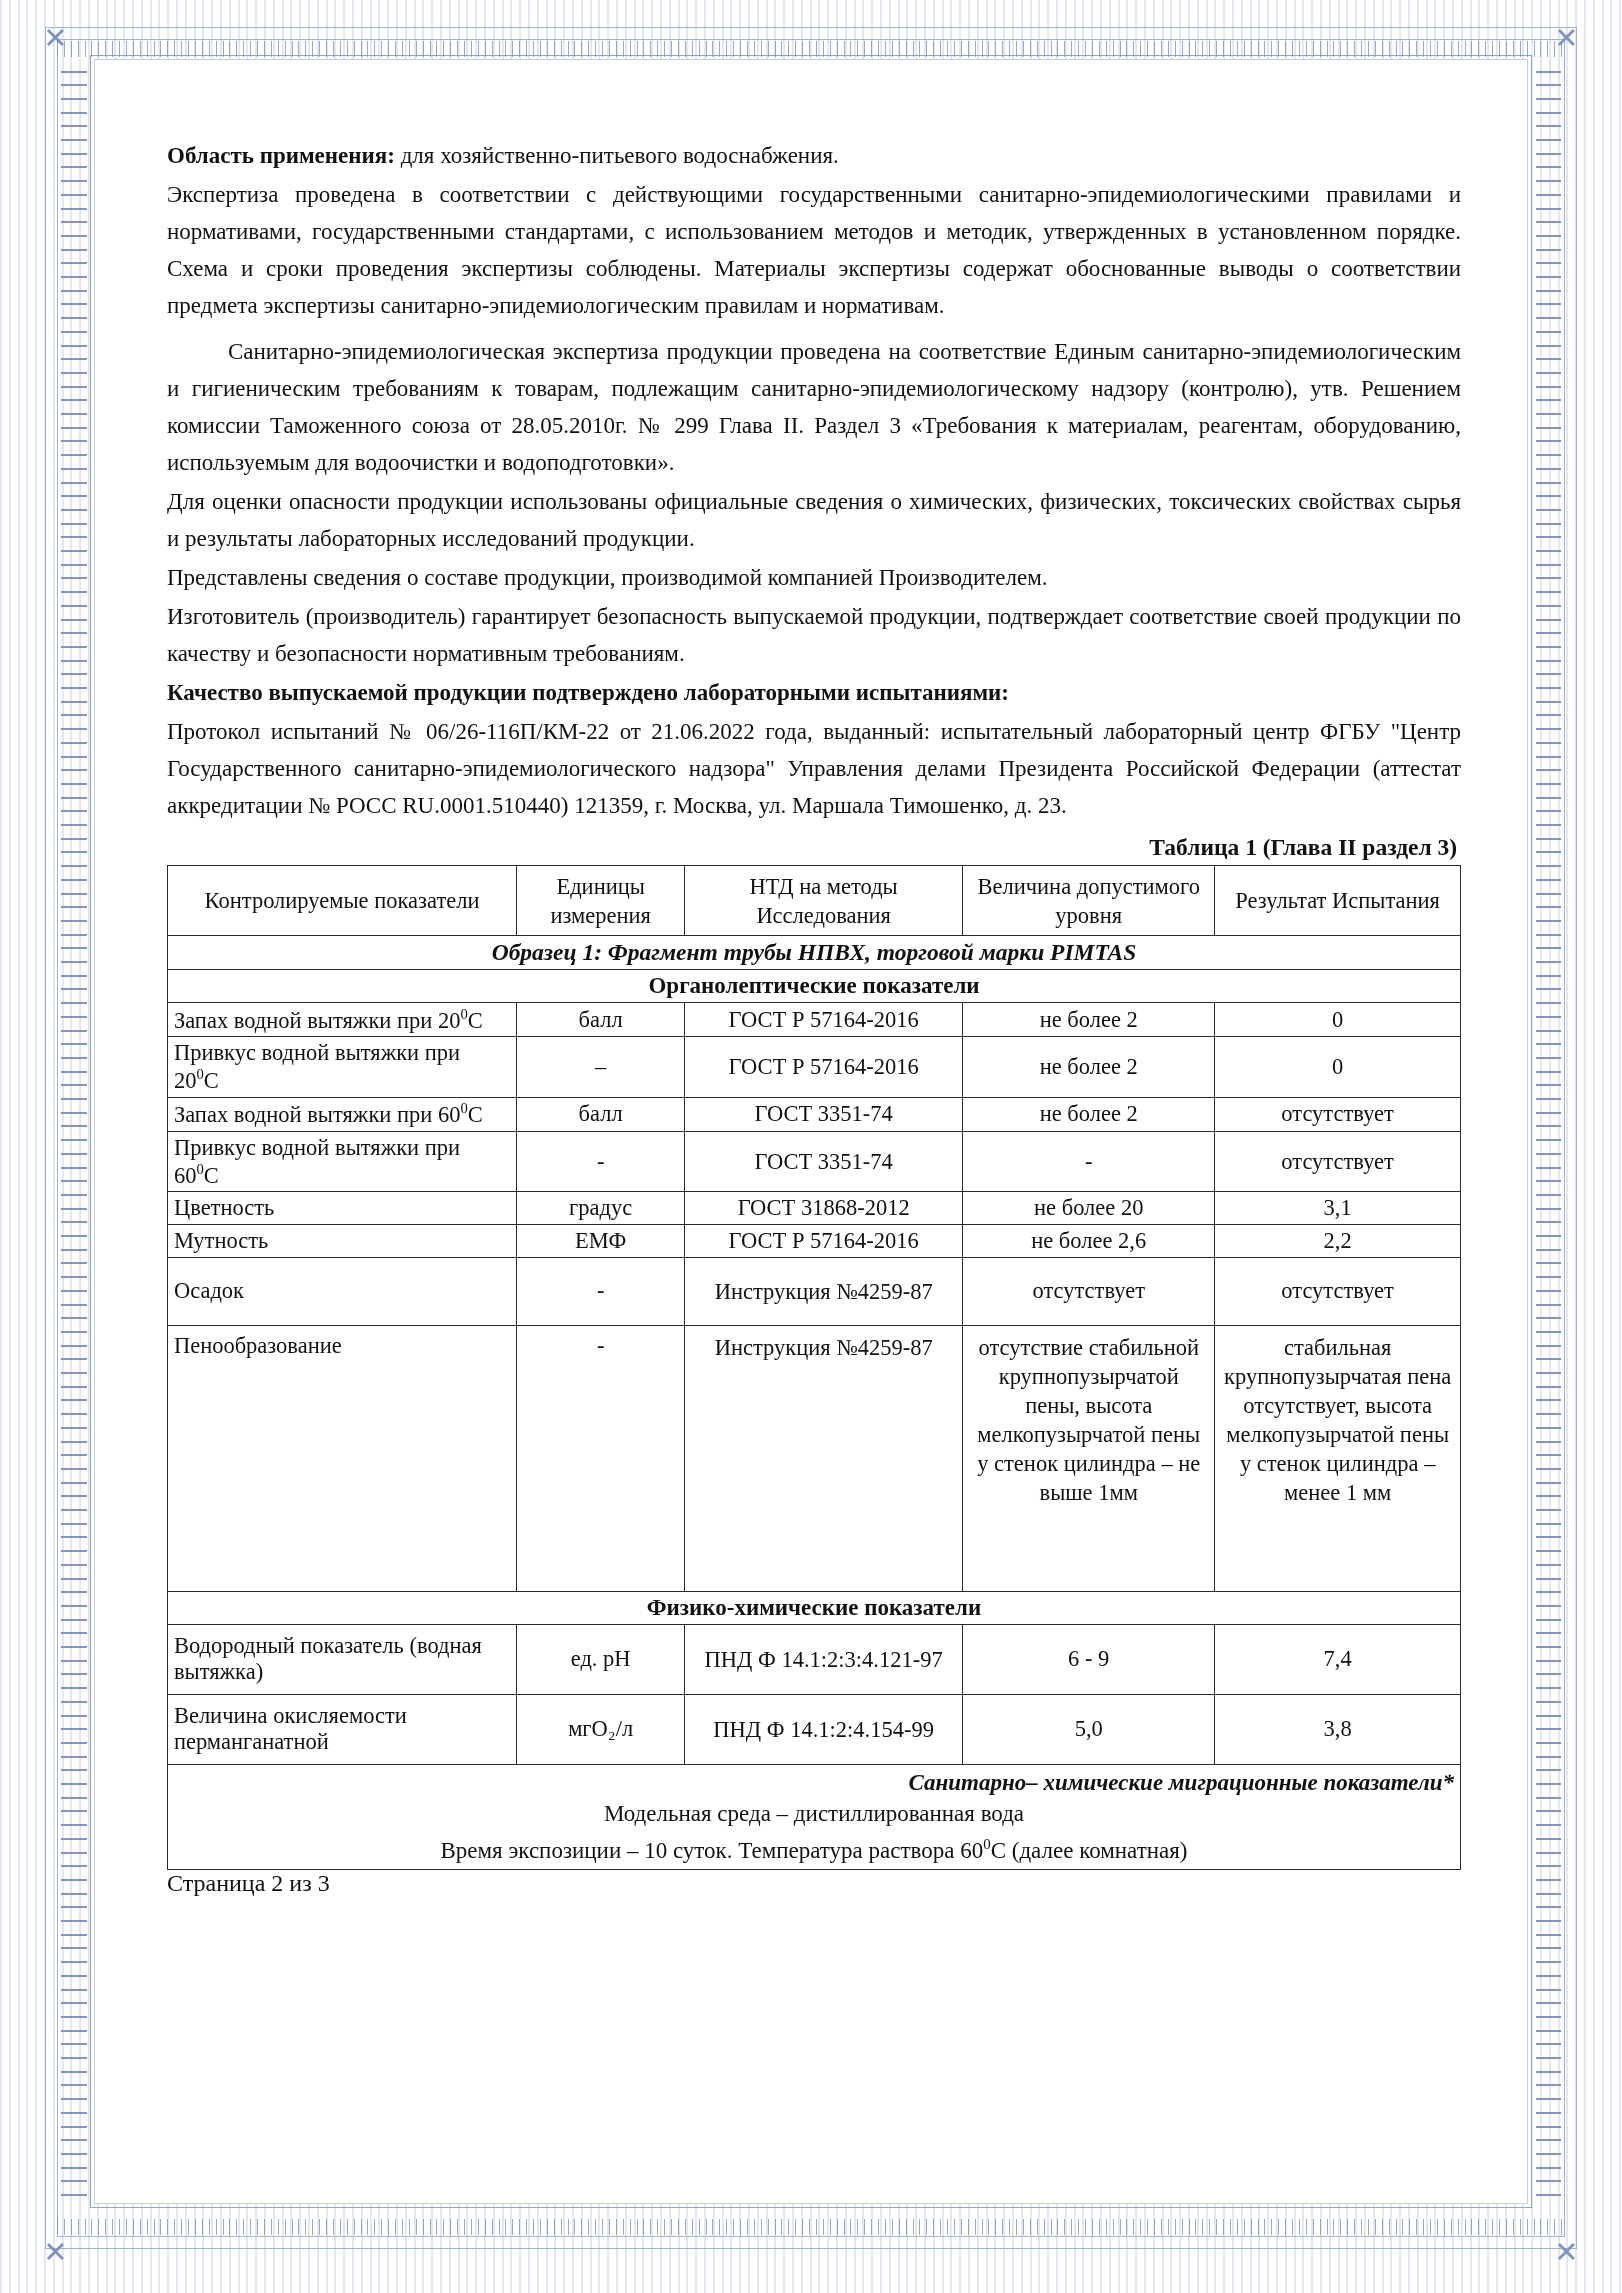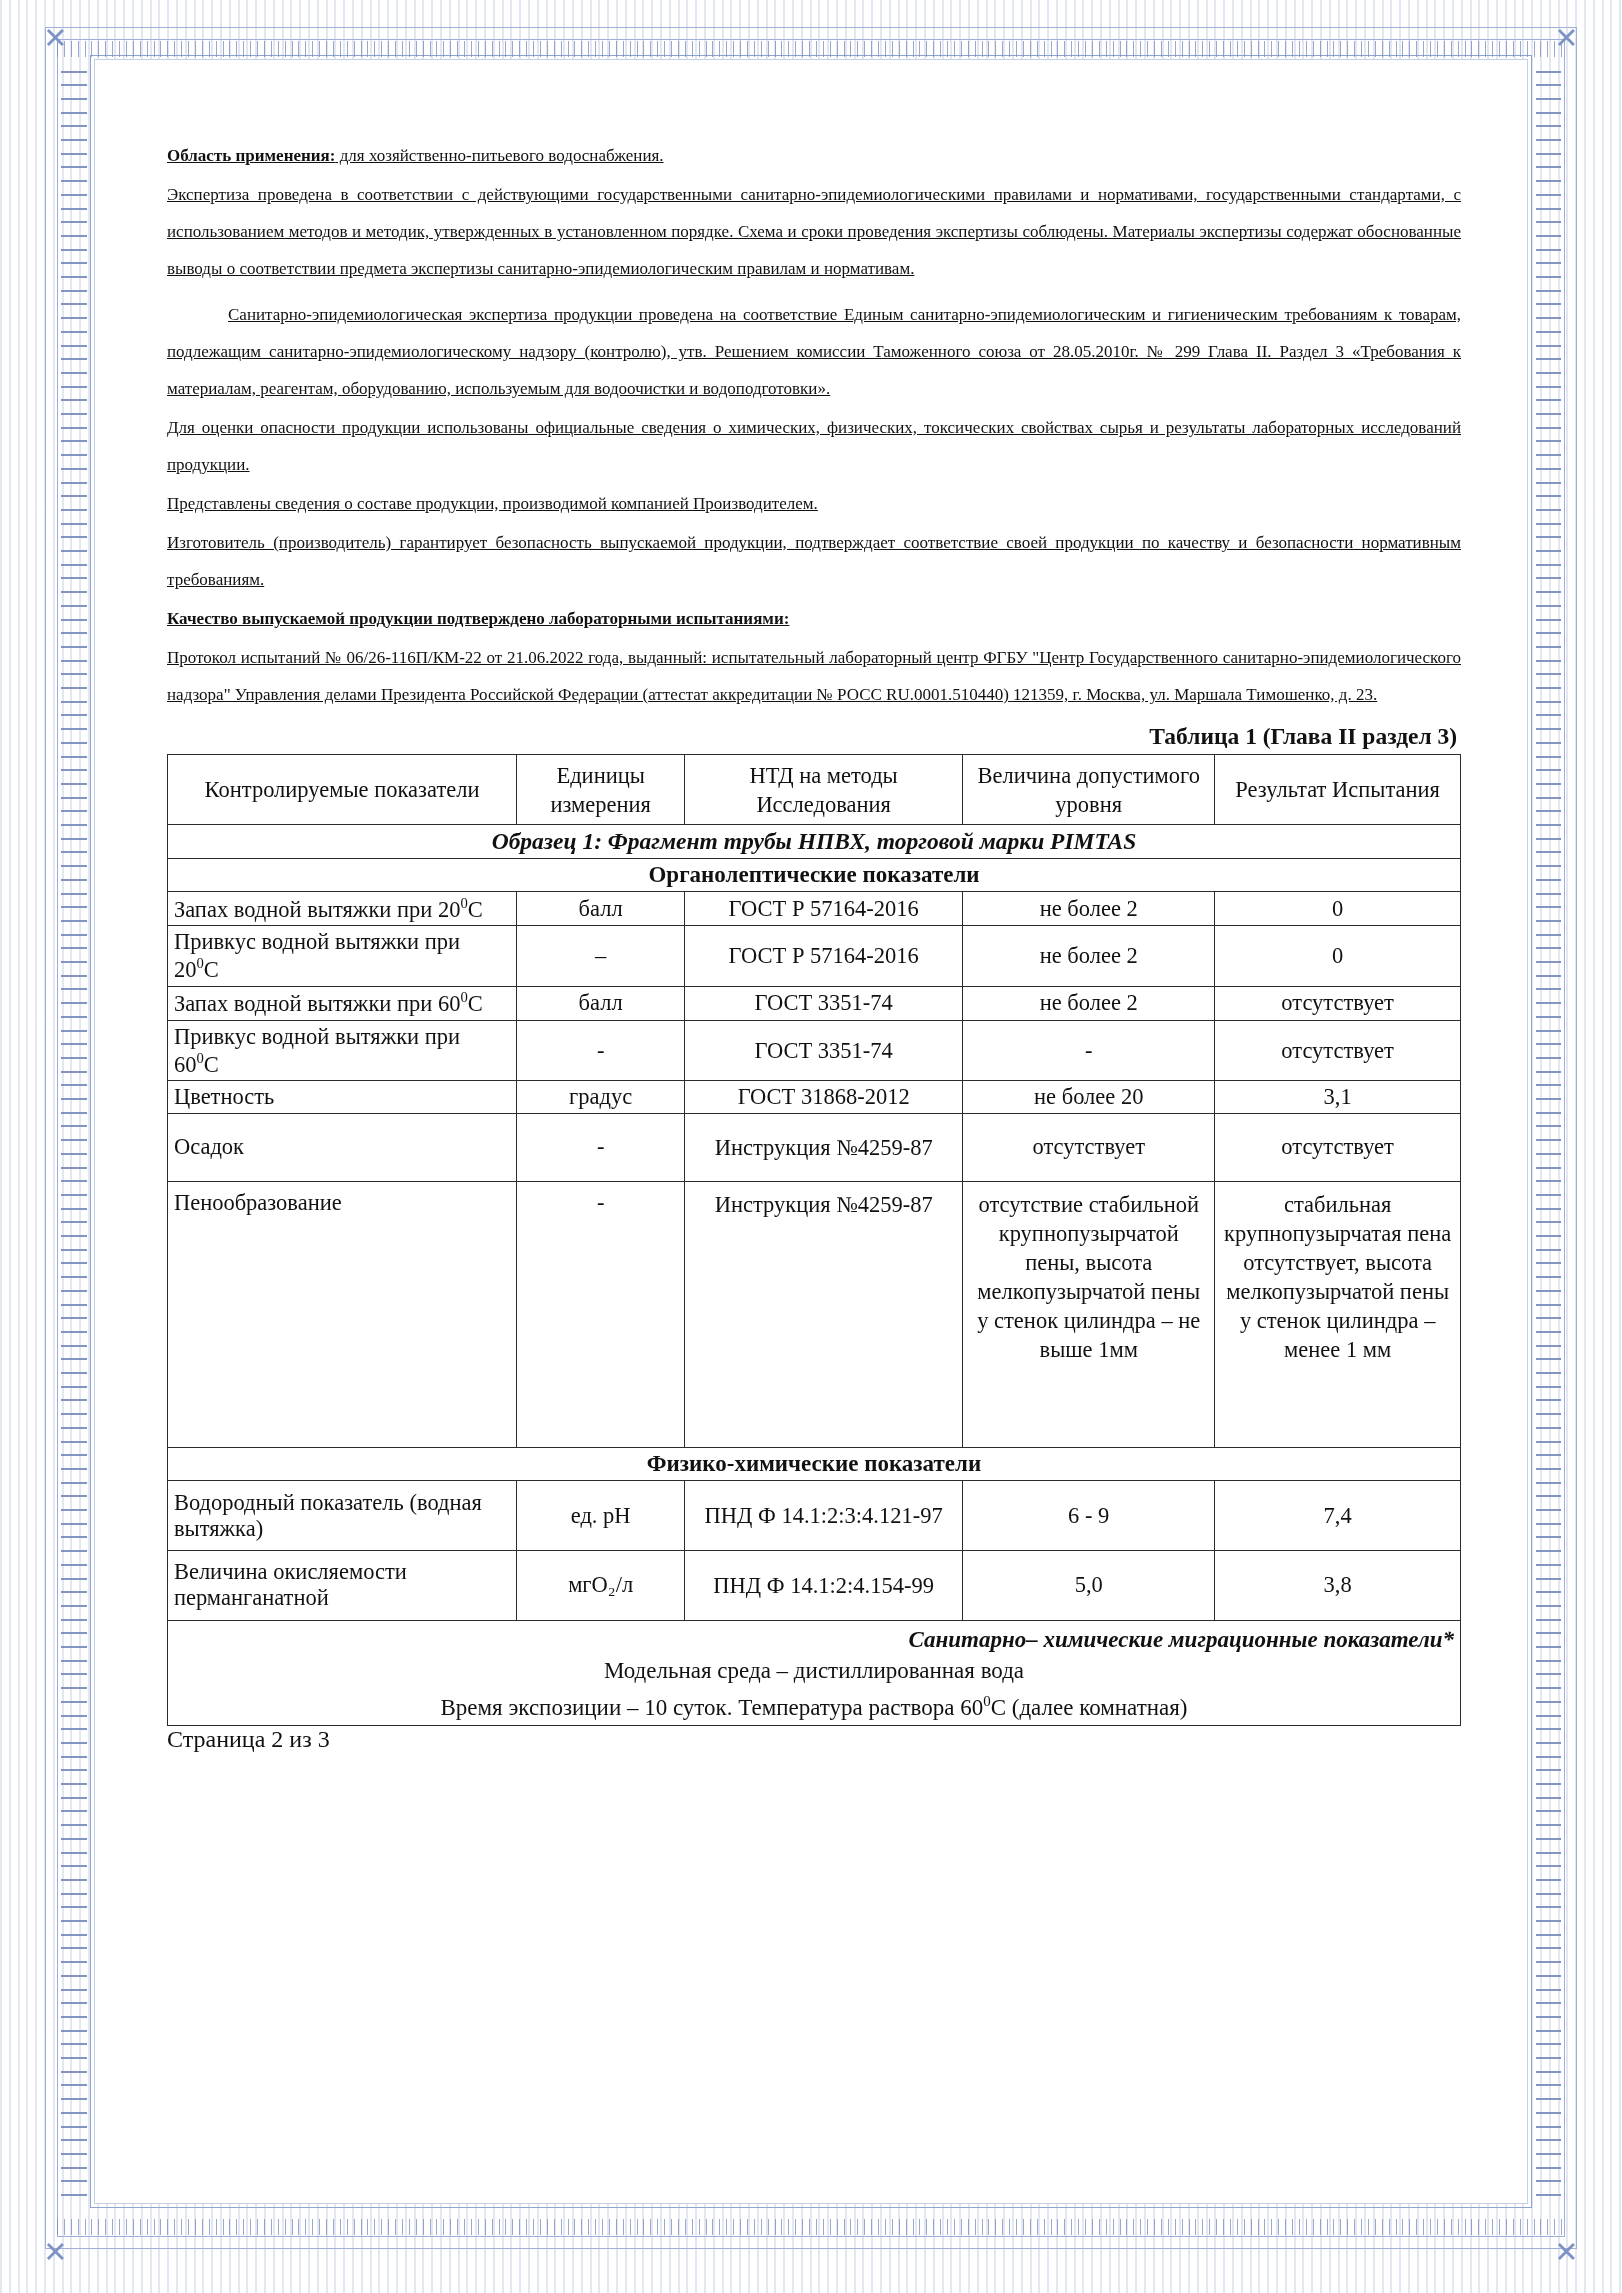--- a/index.html
+++ b/index.html
@@ -75,25 +75,24 @@
   
   .content {
     position: absolute;
     left: 167px;
     top: 137px;
     width: 1294px;
   }
 
   p.para {
     margin: 0 0 2px 0;
-    font-size: 17px;
+    font-size: 23px;
     line-height: 37px;
     text-align: justify;
     text-justify: inter-word;
-    text-decoration: underline;
   }
   p.indent { text-indent: 61px; margin-top: 9px; }
   .b { font-weight: bold; }
 
   .table-caption {
     text-align: right;
     font-weight: bold;
     font-size: 23.5px;
     margin: 9.8px 3.9px 3.9px 0;
   }
@@ -237,20 +236,27 @@
         <td class="c">отсутствует</td>
       </tr>
       <tr>
         <td class="l">Цветность</td>
         <td class="c">градус</td>
         <td class="c">ГОСТ 31868-2012</td>
         <td class="c">не более 20</td>
         <td class="c">3,1</td>
       </tr>
       <tr>
+        <td class="l">Мутность</td>
+        <td class="c">ЕМФ</td>
+        <td class="c">ГОСТ Р 57164-2016</td>
+        <td class="c">не более 2,6</td>
+        <td class="c">2,2</td>
+      </tr>
+      <tr>
         <td class="l" style="height:61px">Осадок</td>
         <td class="c">-</td>
         <td class="c narrow">Инструкция №4259-87</td>
         <td class="c">отсутствует</td>
         <td class="c">отсутствует</td>
       </tr>
       <tr>
         <td class="l" style="height:255px; vertical-align:top; padding-top:7.8px;margin-top:8px;">Пенообразование</td>
         <td class="c" style="vertical-align:top; padding-top:7.8px;">-</td>
         <td class="c narrow" style="vertical-align:top; padding-top:7.8px;">Инструкция №4259-87</td>

